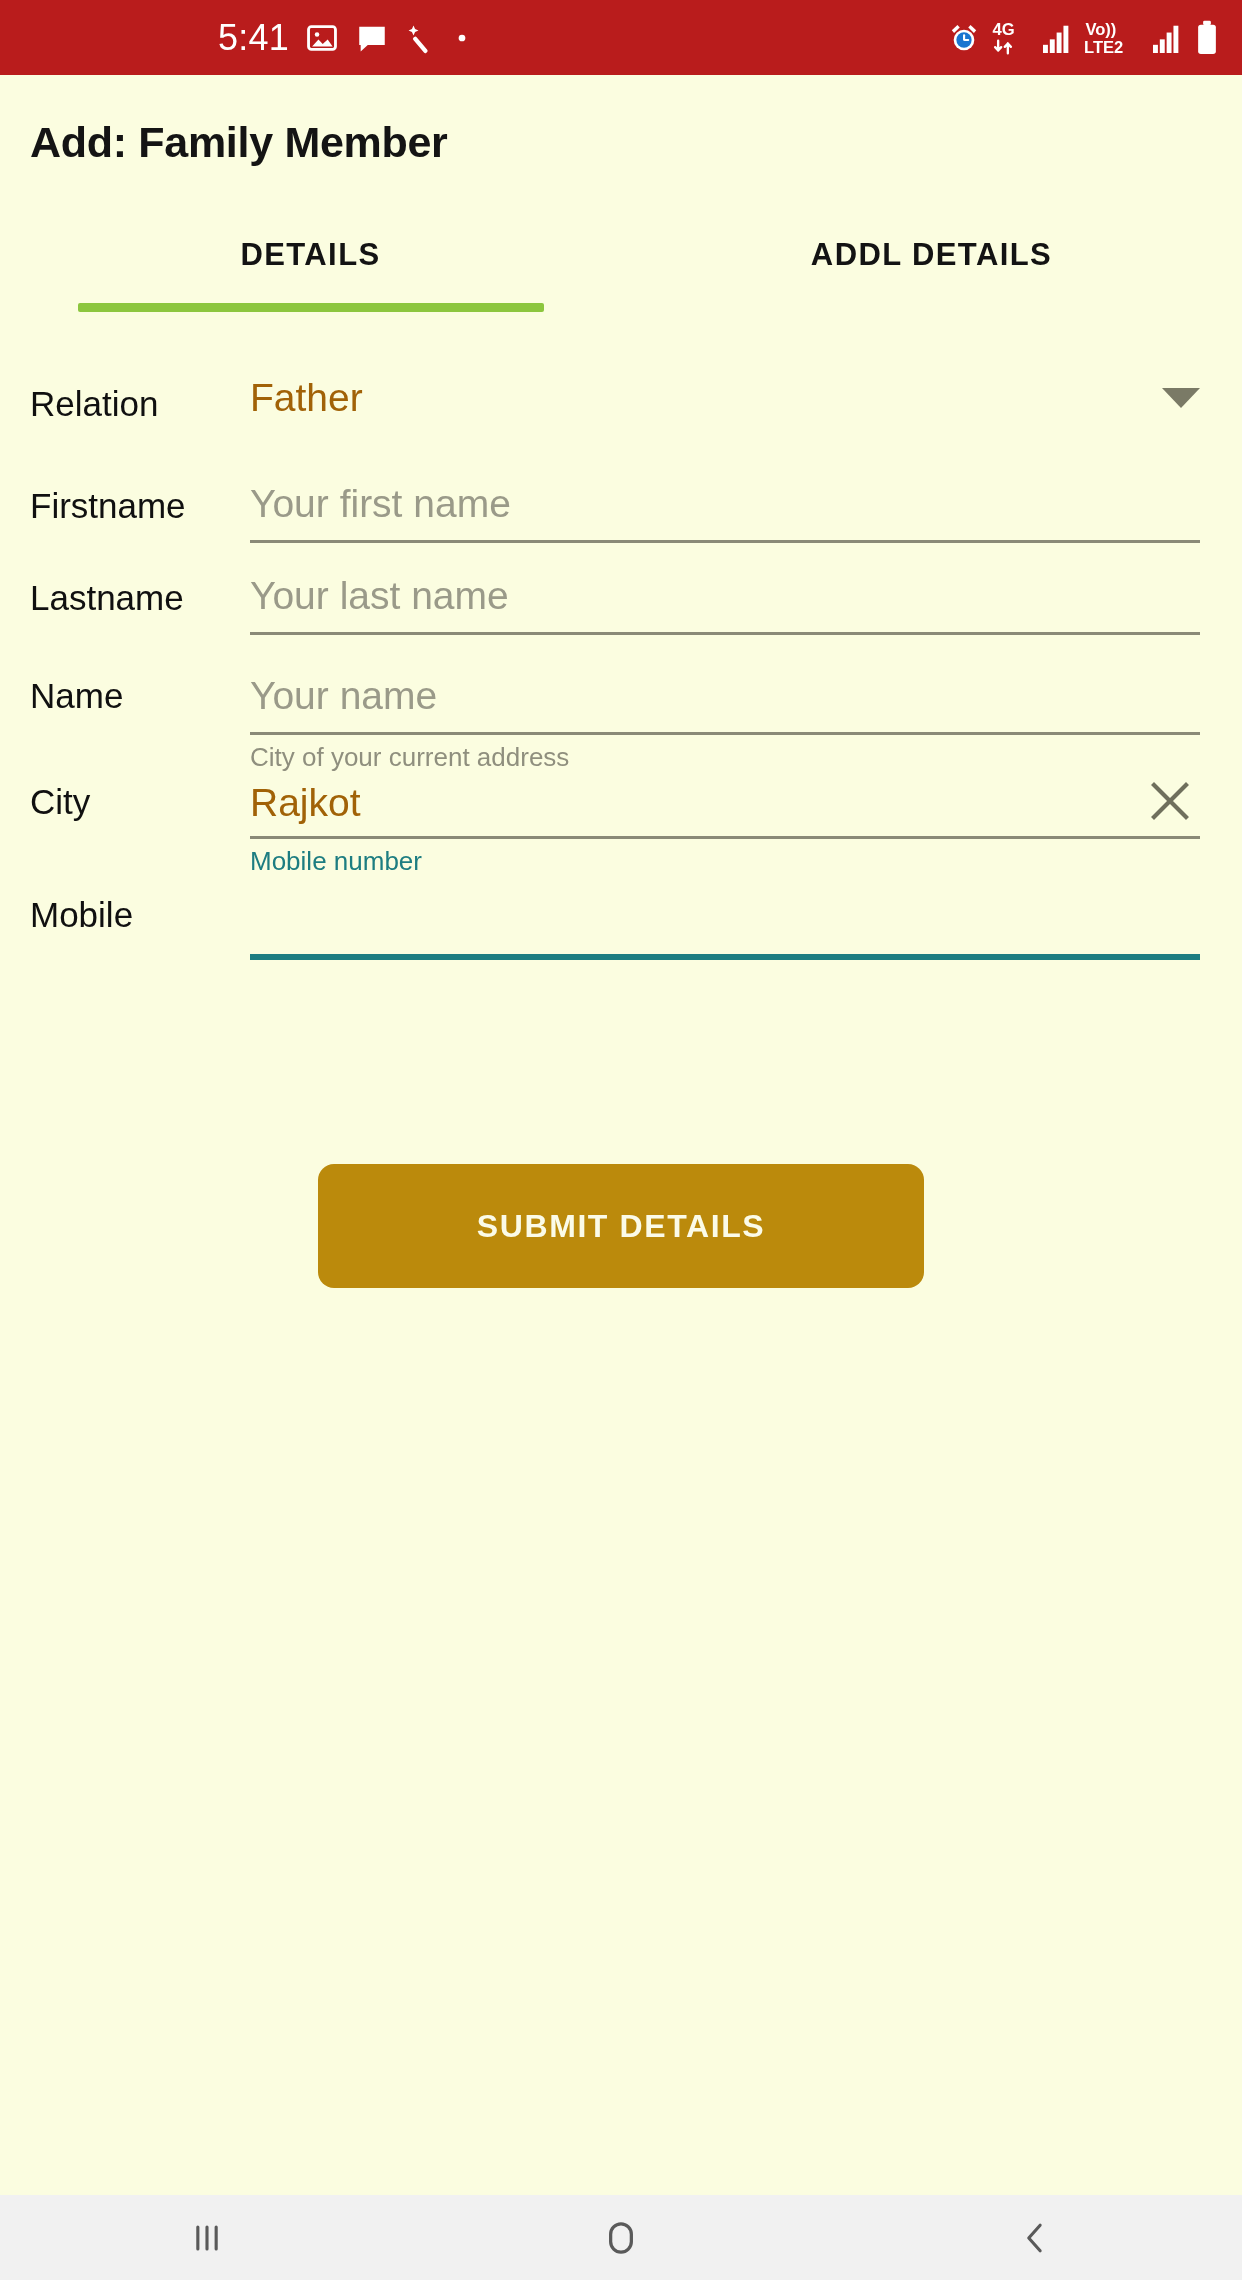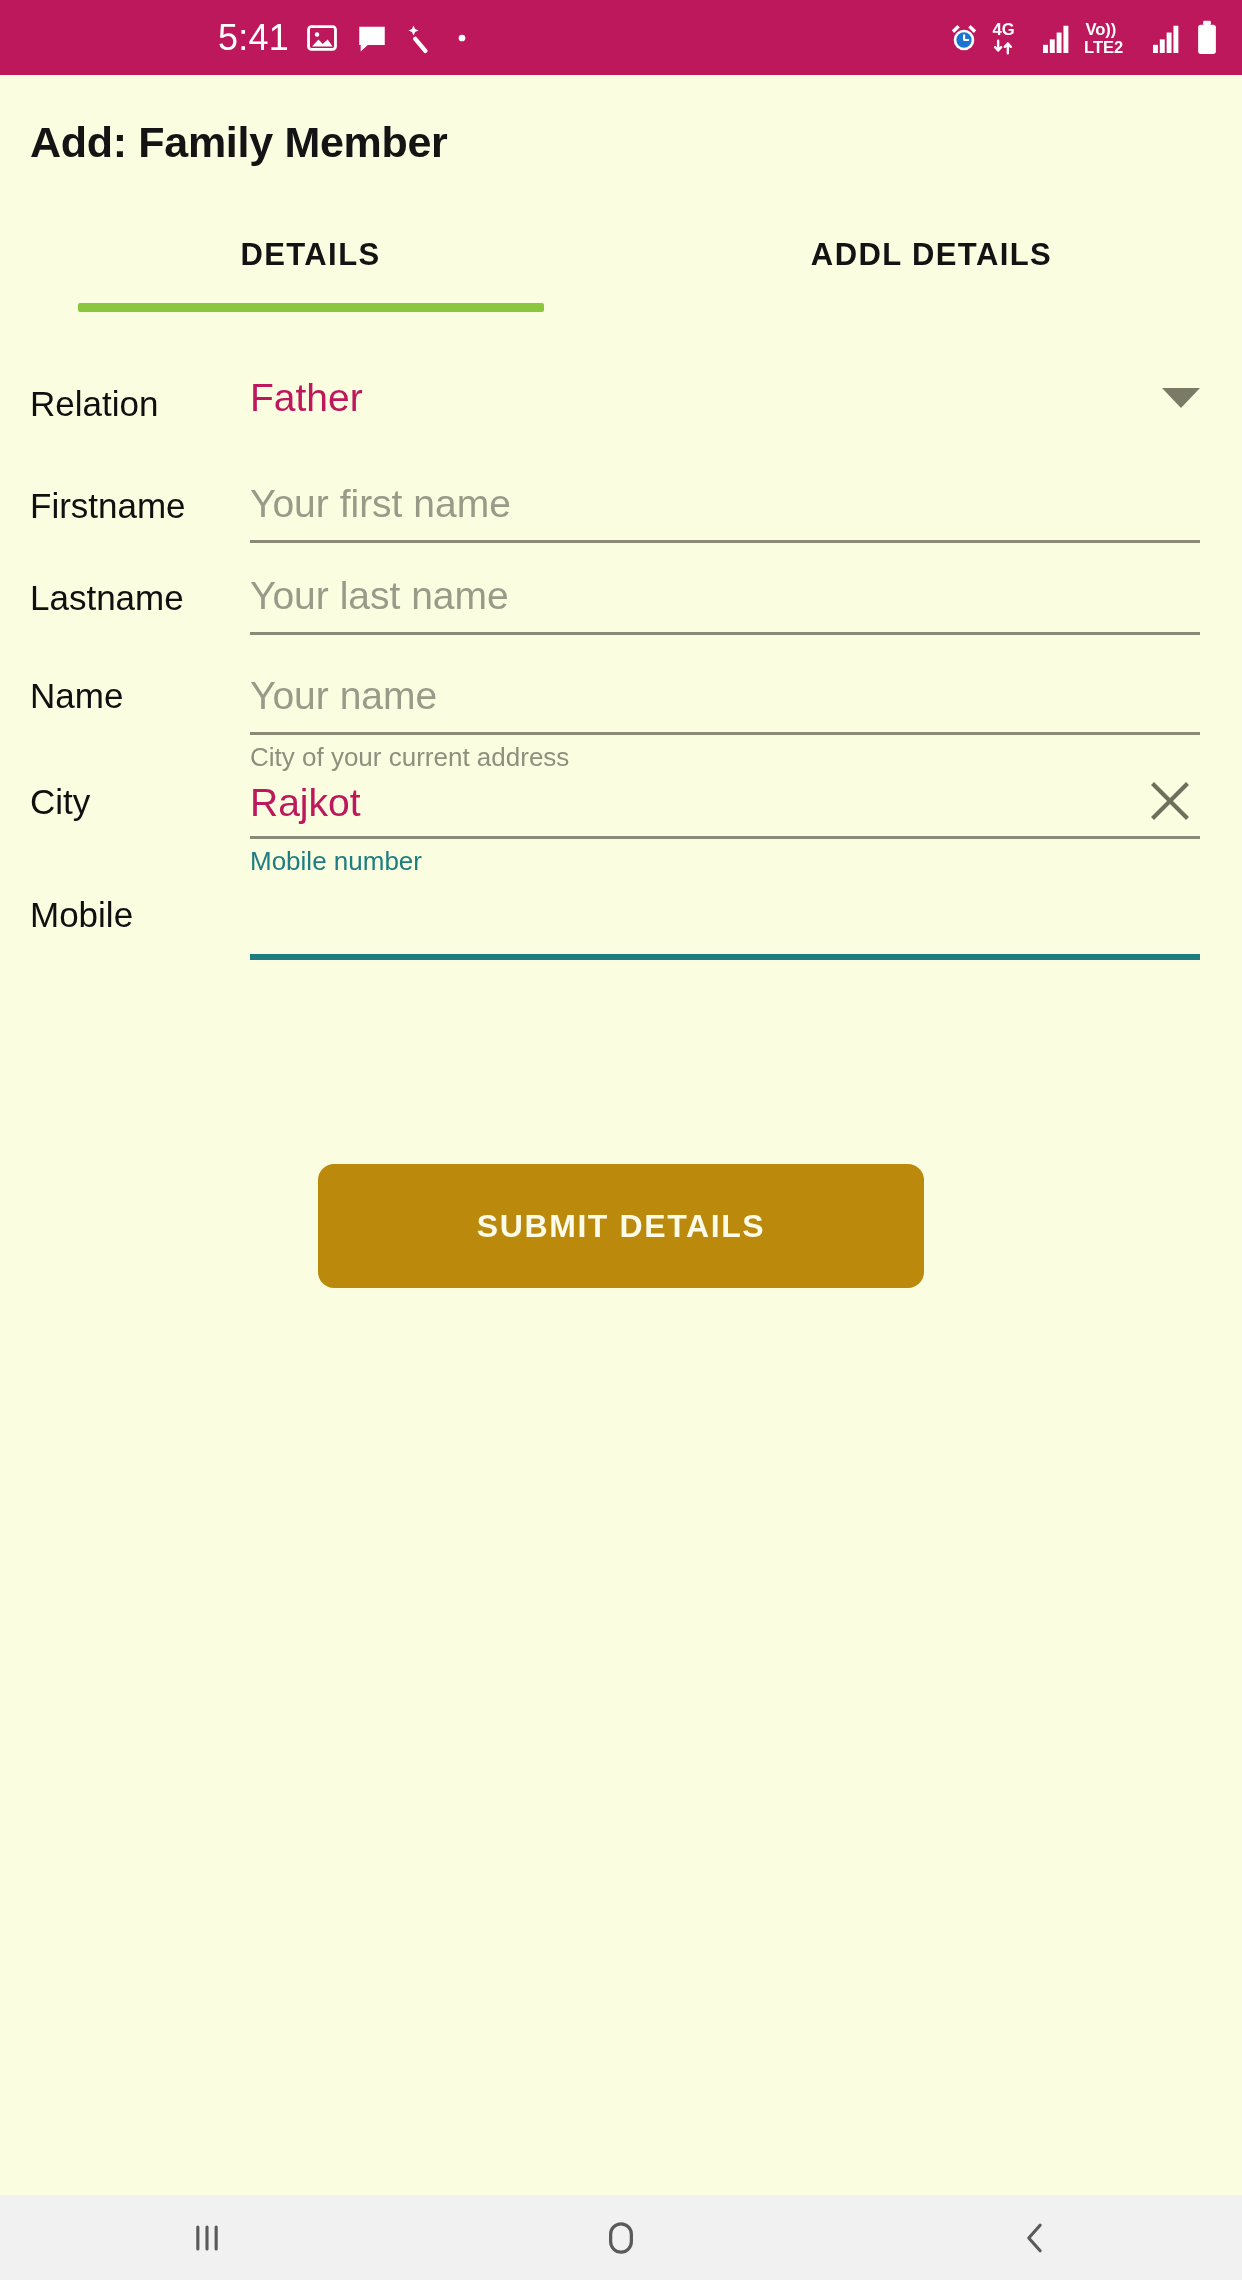--- a/index.html
+++ b/index.html
@@ -125,21 +125,21 @@
   }
   .helper-text.focused { color: #1d7d81; }
   .input-line {
     position: relative;
     height: 72px;
     display: flex;
     align-items: center;
   }
   .input-value {
     font-size: 39px;
-    color: #be185d;
+    color: #a16207;
   }
   .input-placeholder {
     font-size: 39px;
     color: #9a9a89;
   }
   .underline {
     position: absolute;
     left: 0;
     width: 950px;
     height: 3px;
@@ -200,21 +200,21 @@
     justify-content: center;
     height: 100%;
     cursor: pointer;
   }
 </style>
 </head>
 <body>
 
 <div id="screen" style="background: rgb(251, 253, 224);">
 
-  <div id="status-bar" style="background: #be185d;">
+  <div id="status-bar" style="background: #b91c1c;">
     <div class="status-left">
       <span class="status-time">5:41</span>
 
       <svg class="sb-ico" width="34" height="34" viewBox="0 0 24 24">
         <rect x="2.5" y="4" width="19" height="16" rx="2" fill="none" stroke="#ffffff" stroke-width="2"></rect>
         <circle cx="8.5" cy="9.5" r="1.6" fill="#ffffff"></circle>
         <path d="M5 18l4.5-5 3 3.2L16 13l3.5 5z" fill="#ffffff"></path>
       </svg>
 
       <svg class="sb-ico" width="34" height="34" viewBox="0 0 24 24">

